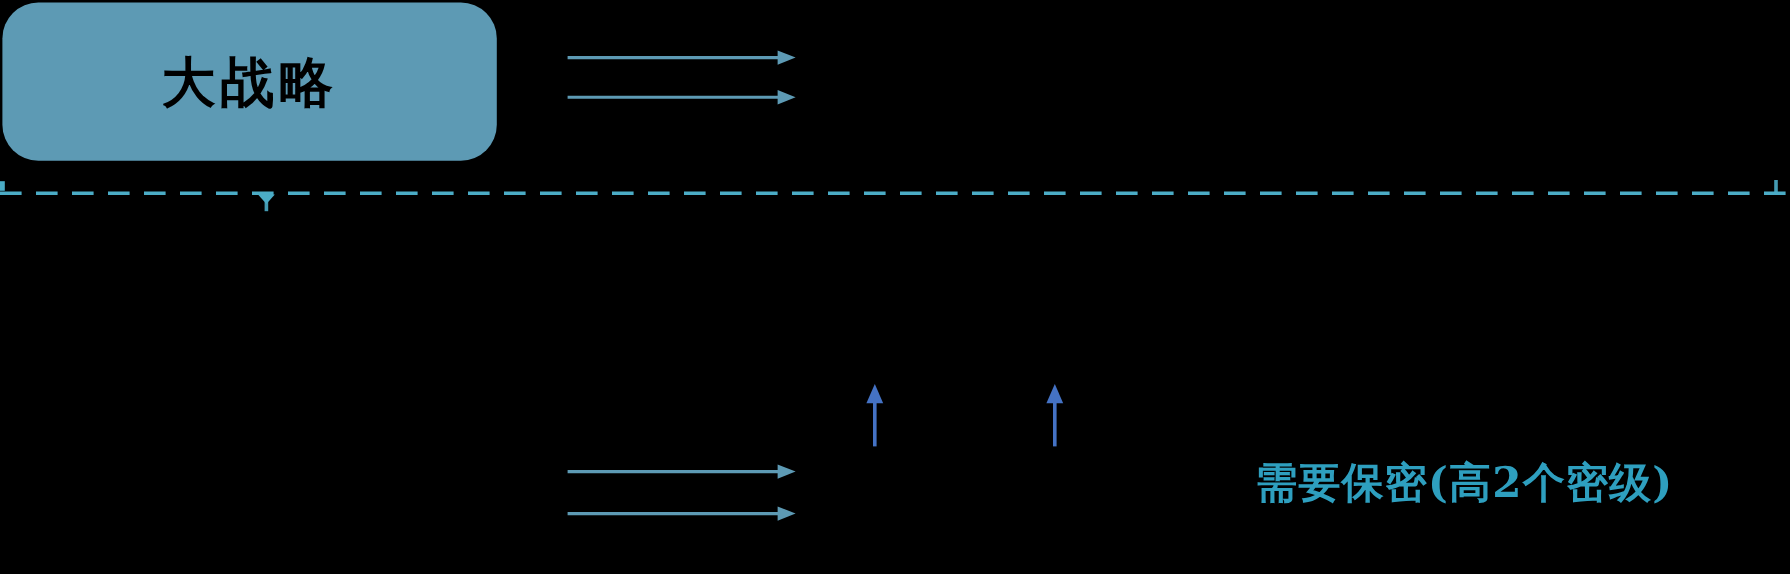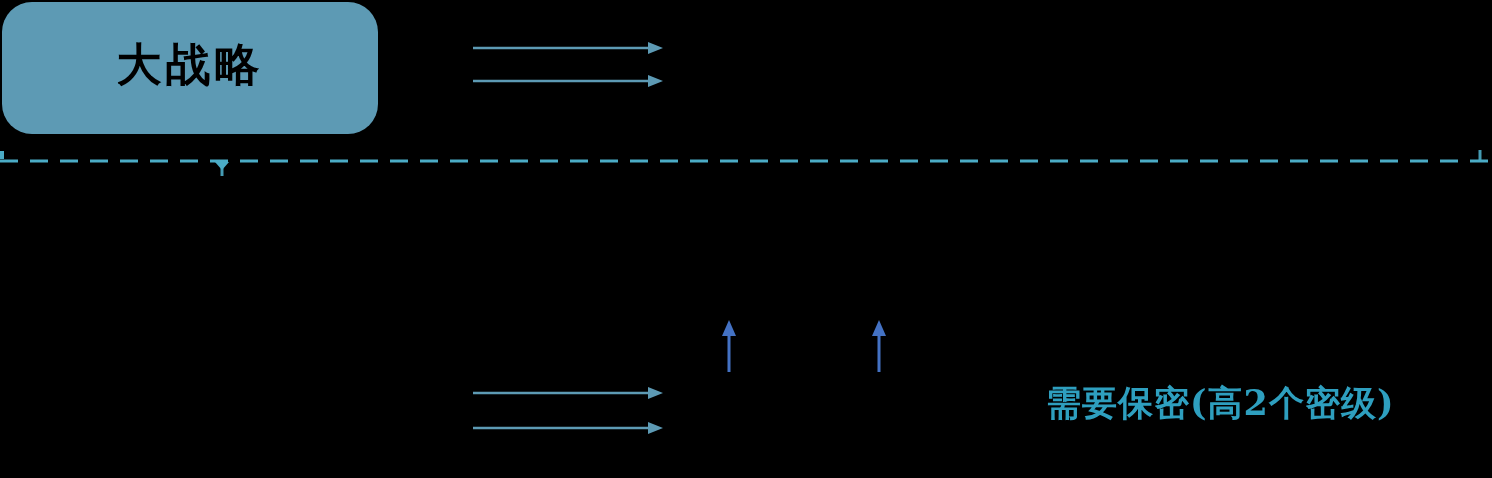--- a/index.html
+++ b/index.html
@@ -11,28 +11,27 @@
     position: relative;
     width: 1492px;
     height: 478px;
     background: var(--bg, #000000);
     overflow: hidden;
     font-family: "DejaVu Serif", "Liberation Serif", serif;
   }
   .strategy-box {
     position: absolute;
     left: 2px;
-    width: 376px;
+    width: 412px;
     height: 132px;
     background: var(--box-fill, #5D9AB4);
     border-radius: 30px;
     display: flex;
     align-items: center;
     justify-content: center;
-    font-family: Liberation Mono, monospace;
   }
   .strategy-box.top { top: 2px; }
   .strategy-box.bottom { top: 341px; }
   .strategy-label {
     color: var(--box-text, #000000);
     font-size: 45px;
     font-weight: 600;
     letter-spacing: 4px;
     line-height: 1;
     white-space: nowrap;

